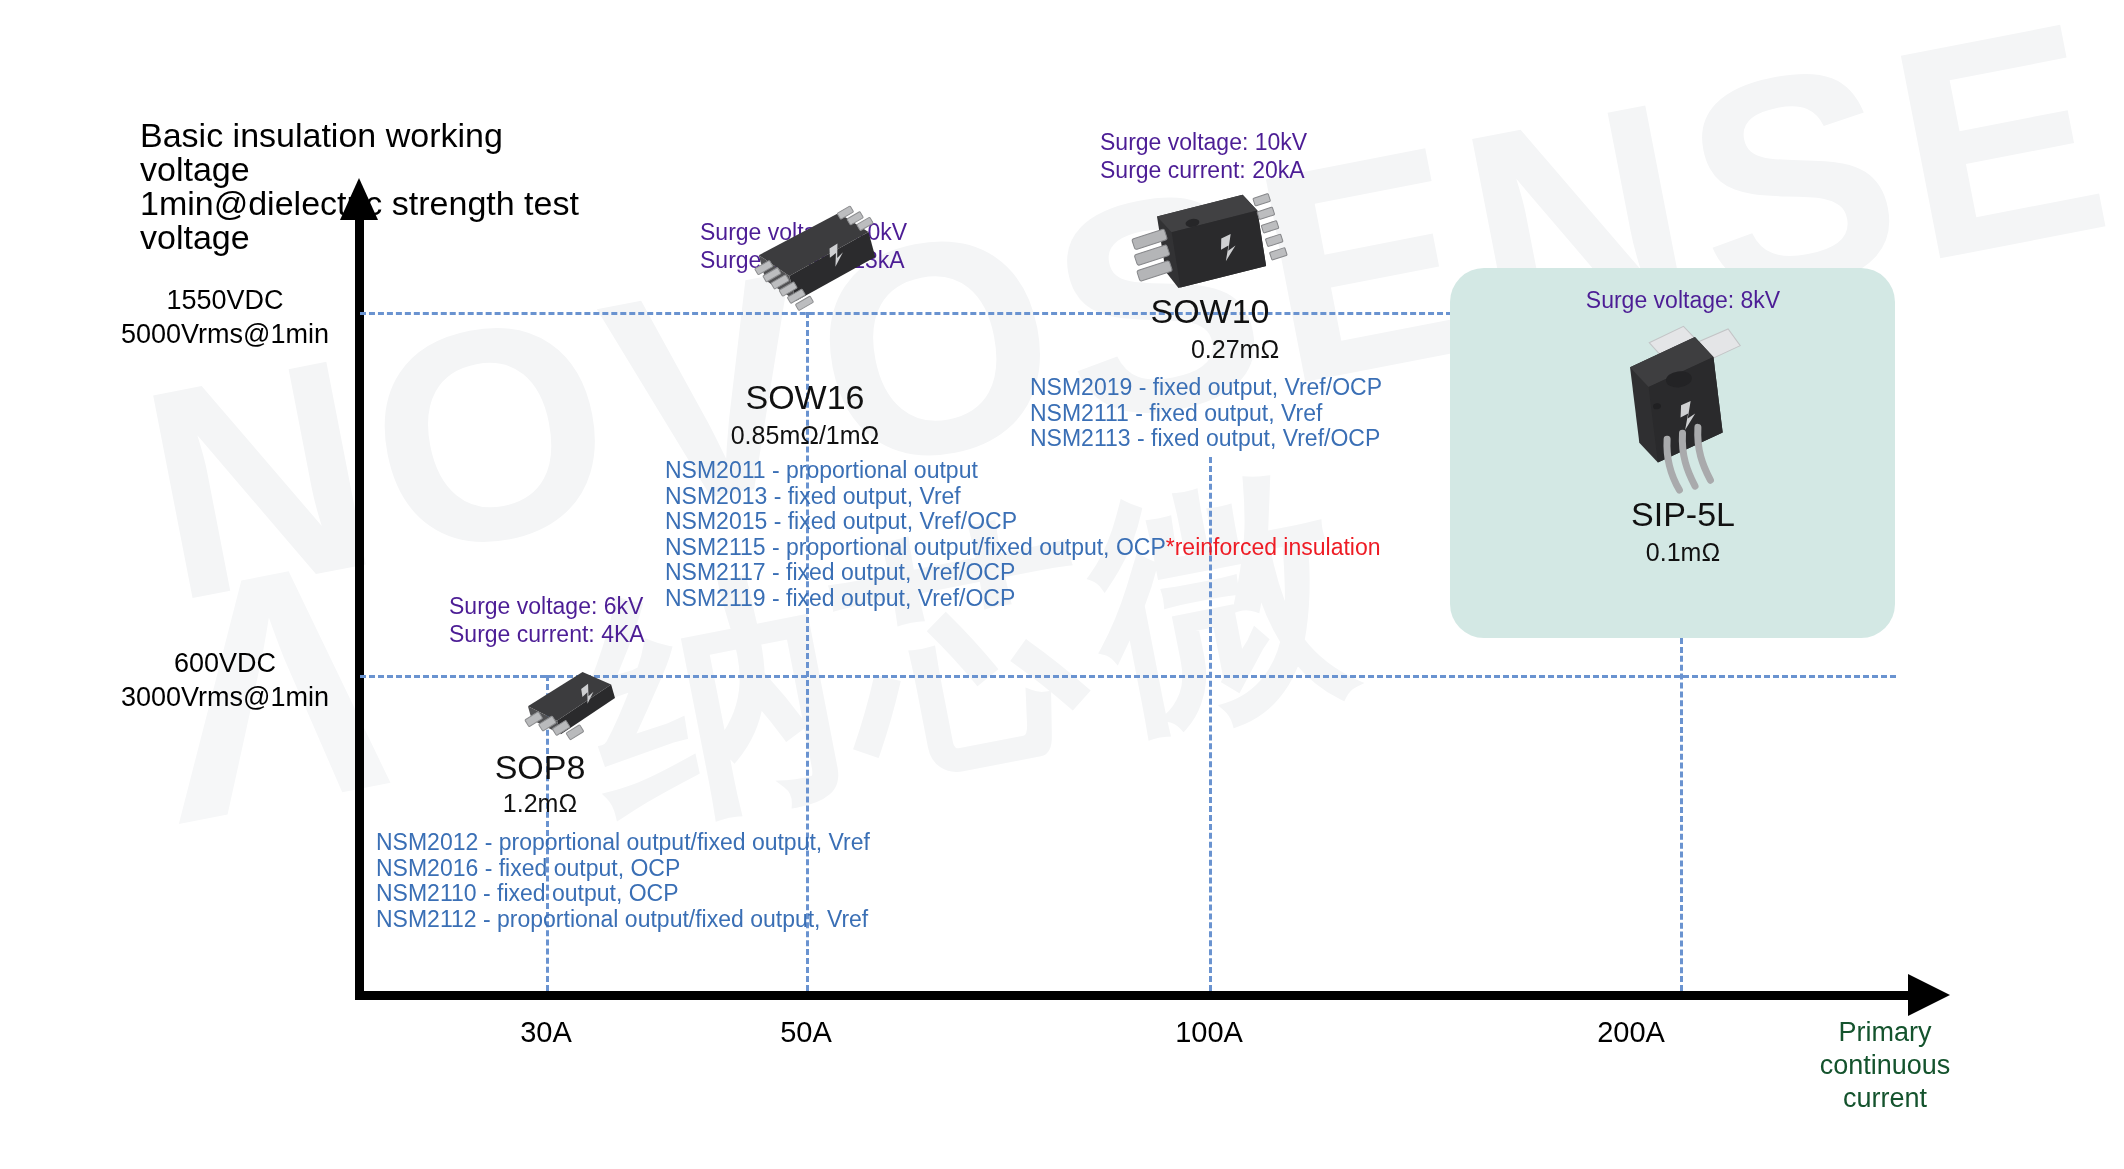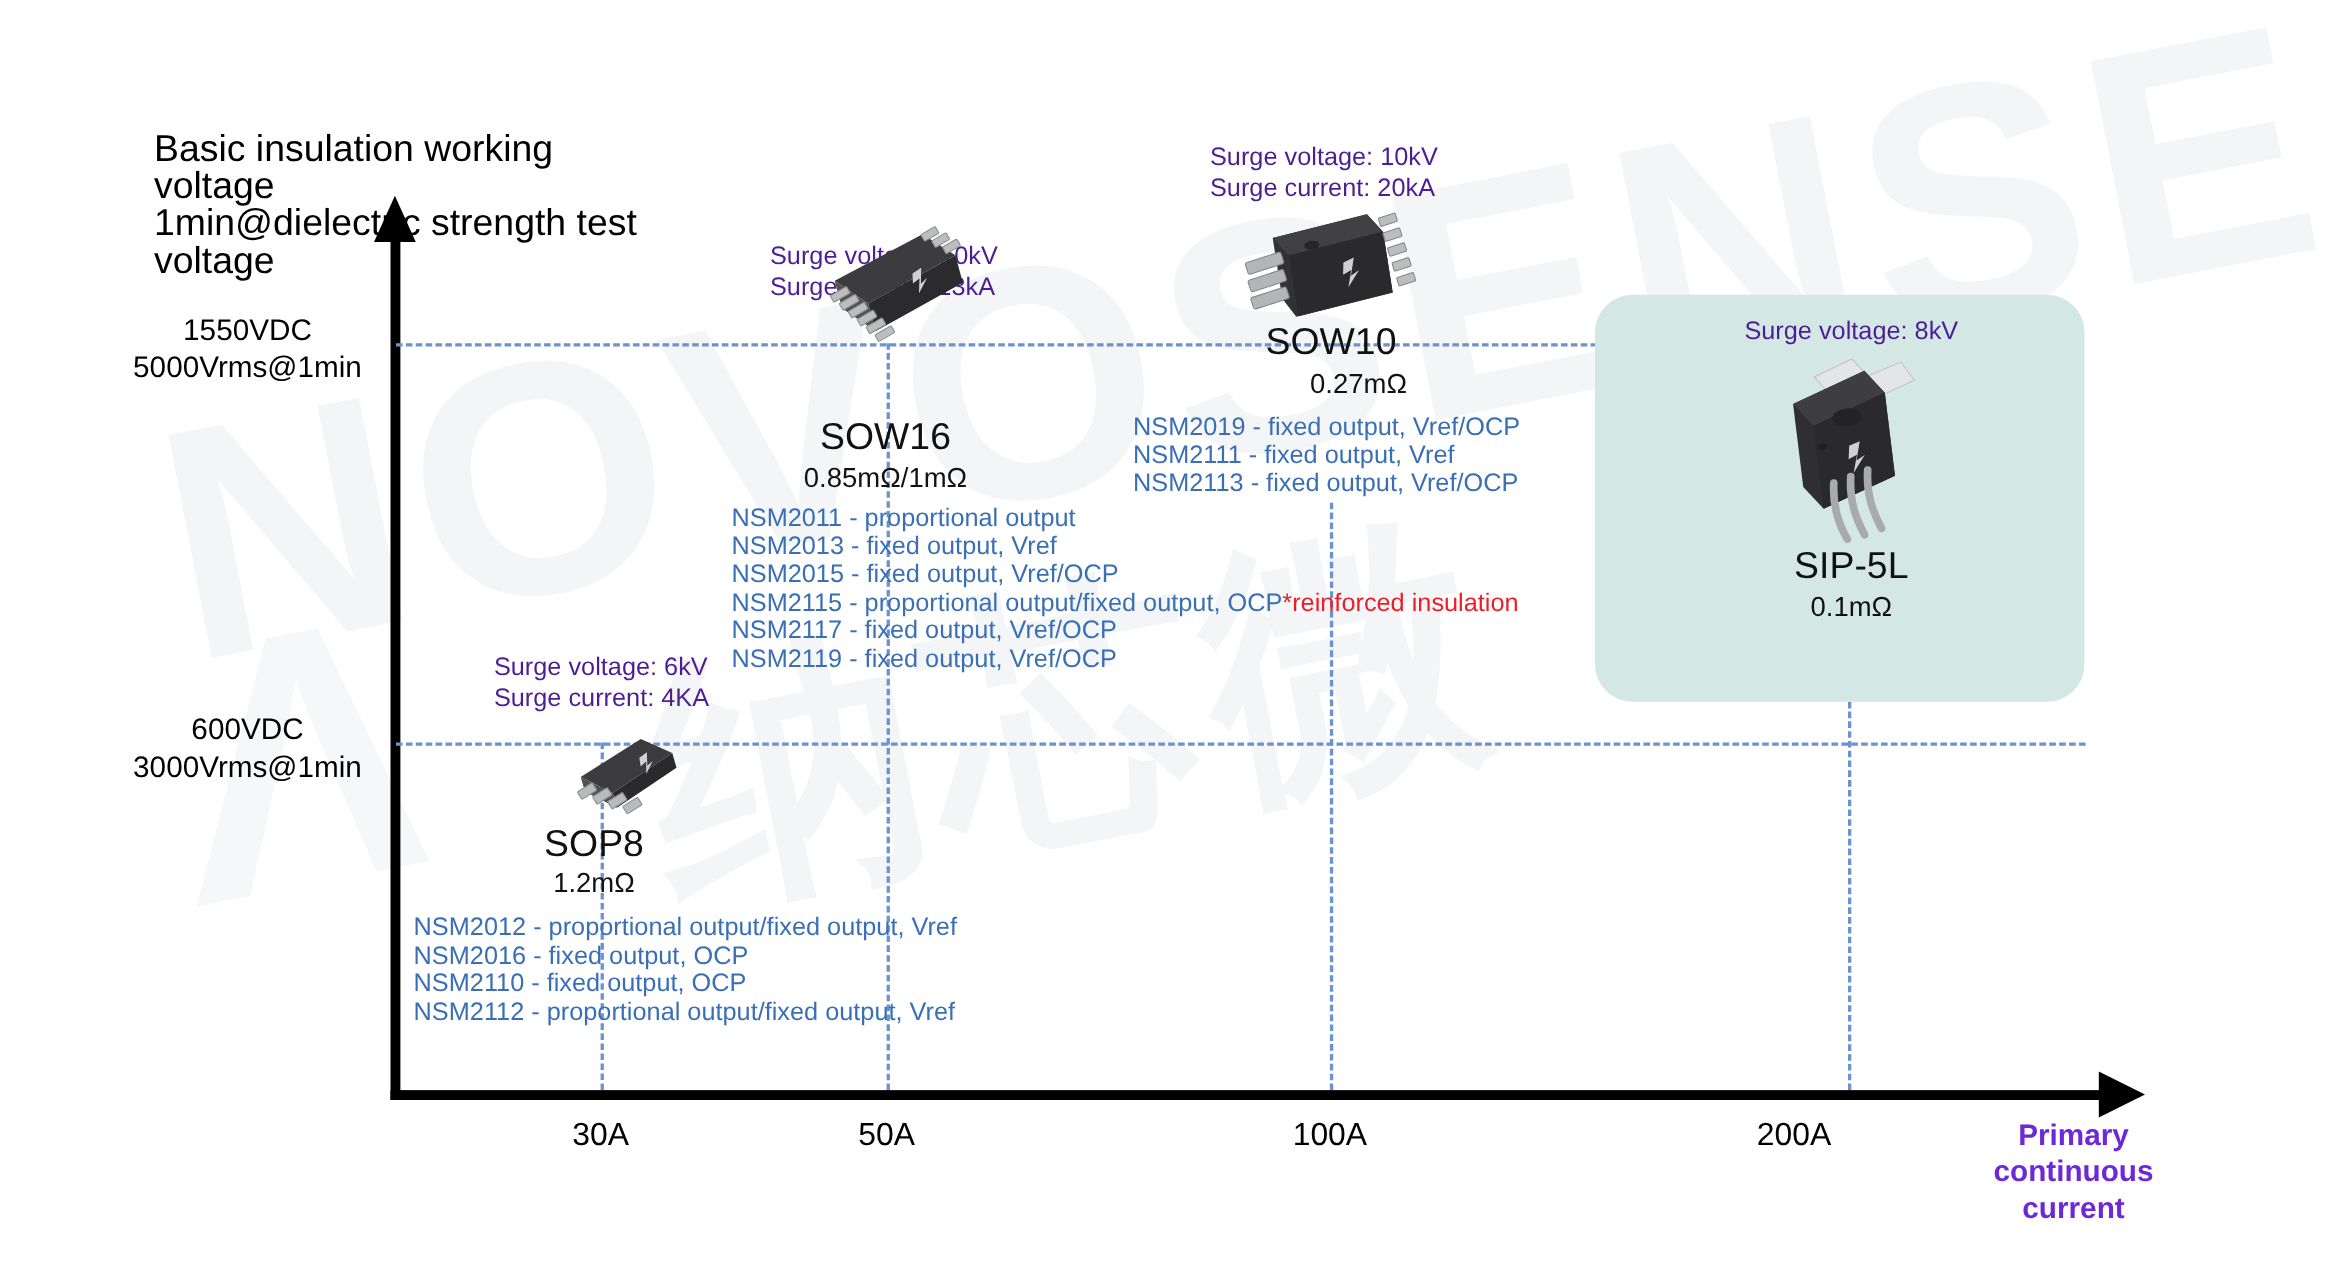--- a/index.html
+++ b/index.html
@@ -138,23 +138,22 @@
     color: #000000;
   }
   #x-axis-title {
     position: absolute;
     left: 1770px;
     top: 1016px;
     width: 230px;
     text-align: center;
     font-size: 27px;
     line-height: 33px;
-    color: #6d28d9;
+    color: #14532d;
     white-space: pre-line;
-    font-weight: bold;
   }
 
   
   .surge {
     position: absolute;
     font-size: 23px;
     line-height: 28px;
     color: #4c1d95;
     white-space: pre-line;
     text-align: left;

